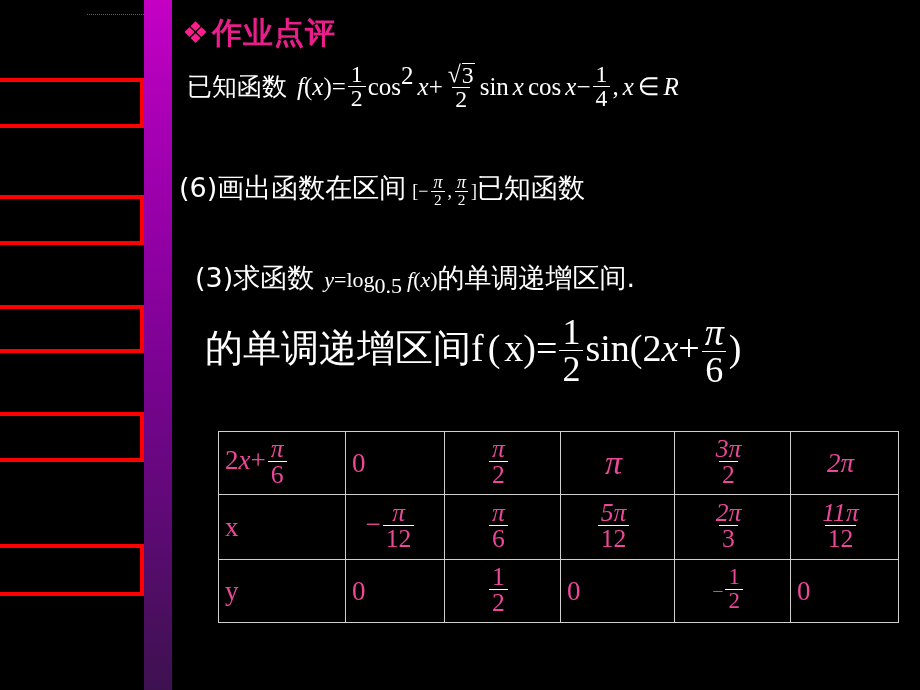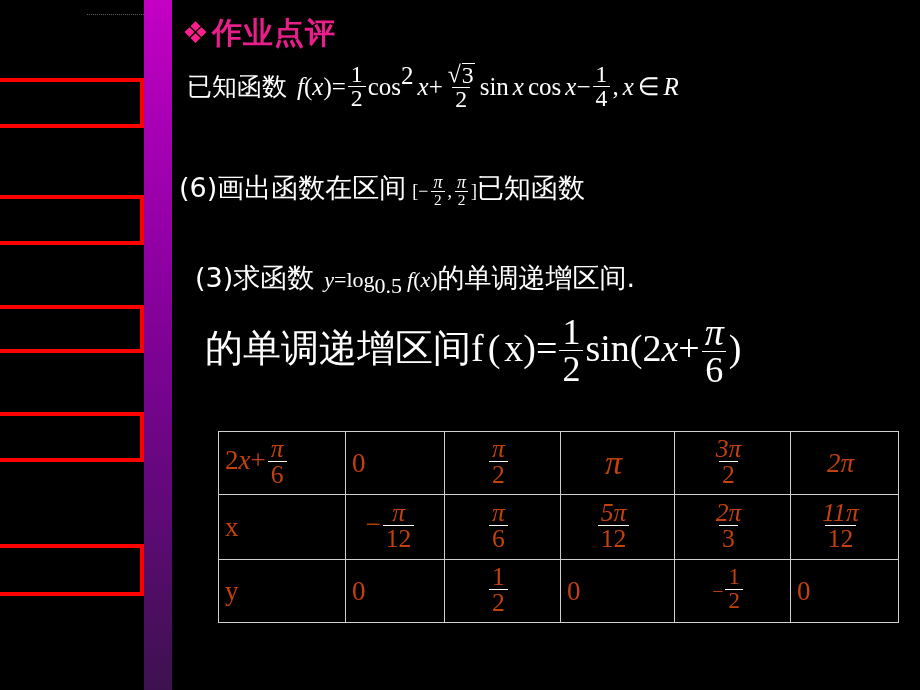--- a/index.html
+++ b/index.html
@@ -175,21 +175,21 @@
   #value-table {
     position: absolute;
     left: 43px;
     top: 431px;
     width: 590px;
     border-collapse: collapse;
     table-layout: fixed;
   }
   #value-table td {
     border: 1px solid #cfcfcf;
-    color: #c2410c;
+    color: #ec4899;
     height: 60px;
     padding: 0 8px 0 6px;
     vertical-align: middle;
     font-family: "Liberation Serif", serif;
     font-size: 27px;
     overflow: visible;
     position: relative;
   }
   #value-table td .cellwrap {
     display: block;

